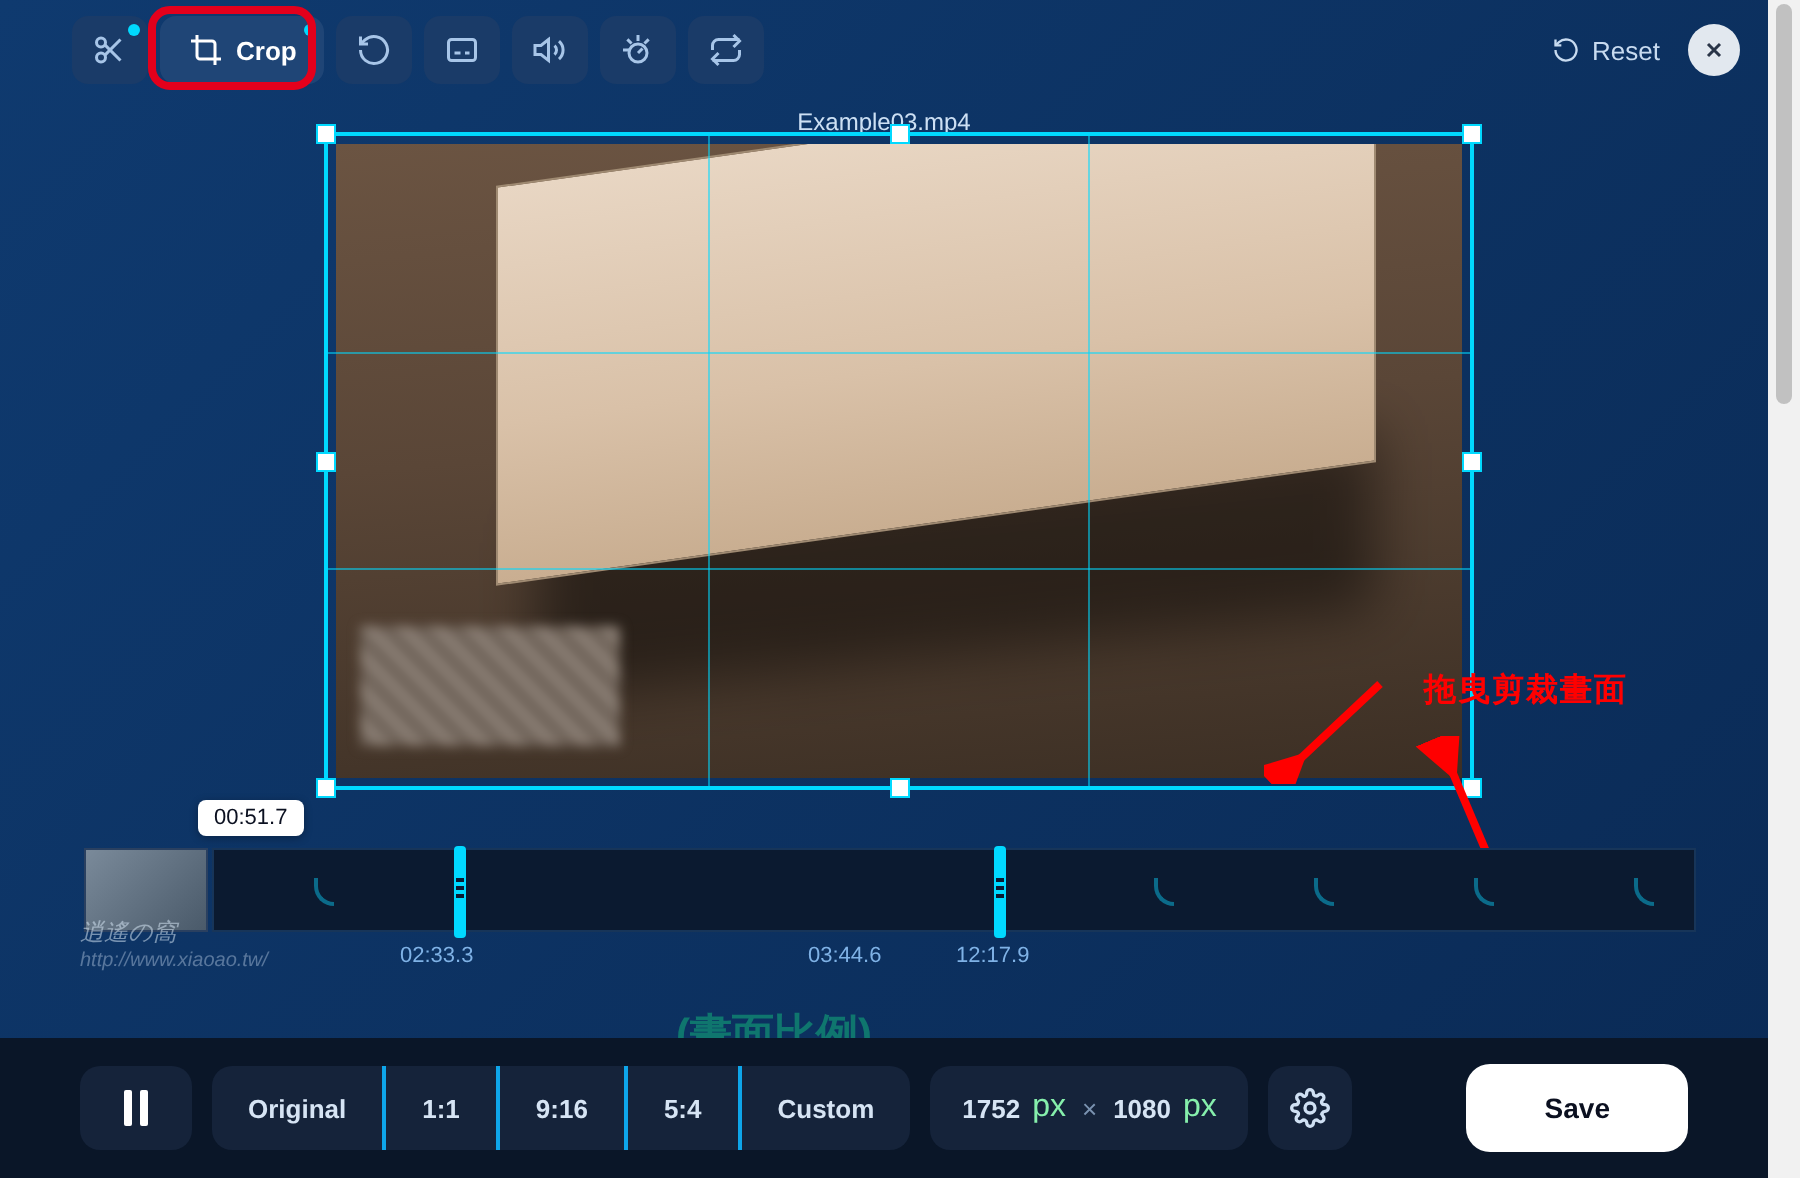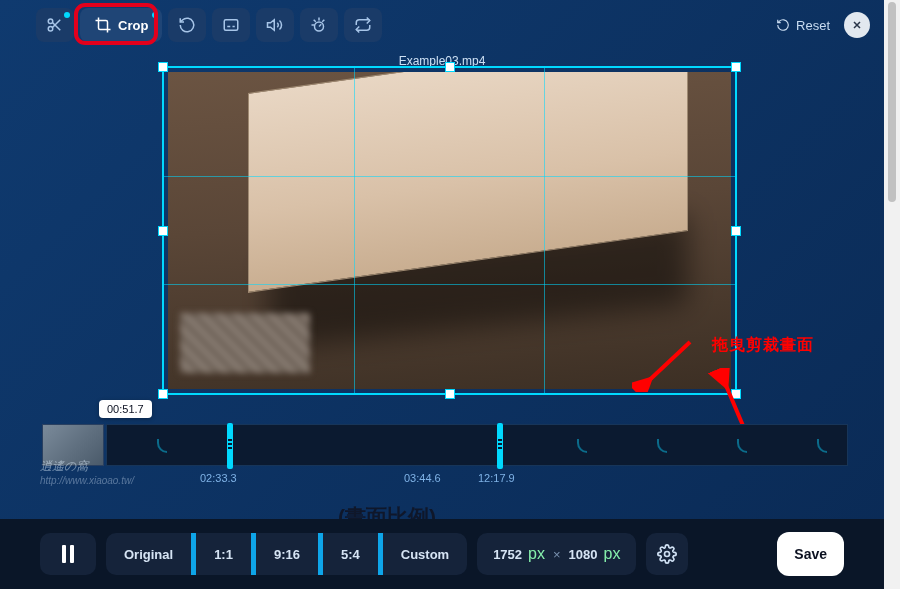--- a/index.html
+++ b/index.html
@@ -32,45 +32,45 @@
   .crop-grid-v{position:absolute;top:0;bottom:0;width:1px;background:rgba(0,217,255,.55)}
   .crop-grid-h{position:absolute;left:0;right:0;height:1px;background:rgba(0,217,255,.55)}
   .handle{position:absolute;width:10px;height:10px;background:#fff;border:1px solid #00d9ff}
   .h-tl{top:-6px;left:-6px}.h-tr{top:-6px;right:-6px}.h-bl{bottom:-6px;left:-6px}.h-br{bottom:-6px;right:-6px}
   .h-t{top:-6px;left:50%;margin-left:-5px}.h-b{bottom:-6px;left:50%;margin-left:-5px}
   .h-l{left:-6px;top:50%;margin-top:-5px}.h-r{right:-6px;top:50%;margin-top:-5px}
   
   .anno-arrow1{position:absolute;top:332px;left:632px;width:70px;height:60px;pointer-events:none}
   .anno-arrow2{position:absolute;top:368px;left:704px;width:50px;height:70px;pointer-events:none}
   .anno-text1{position:absolute;top:335px;left:712px;color:#ff0000;font-size:16px;font-weight:700;letter-spacing:1px}
-  .anno-text2{position:absolute;top:503px;left:338px;color:#0f172a;font-size:21px;font-weight:700}
+  .anno-text2{position:absolute;top:503px;left:338px;color:#0f766e;font-size:21px;font-weight:700}
   
   .time-tip{position:absolute;top:400px;left:99px;background:#fff;color:#0b1020;font-size:11px;padding:3px 8px;border-radius:4px;box-shadow:0 1px 4px rgba(0,0,0,.3)}
   .time-tip:after{content:"";position:absolute;bottom:-5px;left:50%;margin-left:-5px;border:5px solid transparent;border-top-color:#fff}
   .timeline{position:absolute;top:424px;left:42px;right:52px;height:42px;display:flex;gap:2px}
   .thumb-clip{width:62px;height:42px;background:linear-gradient(135deg,#7a8a9a,#4a5a6a);border:1px solid #2a4060}
   .track{flex:1;height:42px;background:#0b1a30;position:relative;border:1px solid #173559}
   .notch{position:absolute;top:14px;width:10px;height:14px;border:2px solid #0b6b8a;border-top:none;border-right:none;border-radius:0 0 0 10px}
   .marker{position:absolute;top:-2px;width:6px;height:46px;background:#00d9ff;cursor:ew-resize;border-radius:2px}
   .marker .grip{position:absolute;top:14px;left:1px;width:4px;height:14px;background:repeating-linear-gradient(0deg,#00d9ff 0 2px,#0b1a30 2px 4px)}
   .time-label{position:absolute;top:472px;color:#7fb2e6;font-size:11px}
   .watermark{position:absolute;top:458px;left:40px;color:rgba(210,225,240,.55);font-size:12px;font-style:italic}
   .watermark small{display:block;font-size:10px;color:rgba(180,200,225,.45)}
   
   .bottom{position:absolute;left:0;right:16px;bottom:0;height:70px;background:#0a1628;display:flex;align-items:center;padding:0 40px;gap:10px}
   .play-btn{width:56px;height:42px;border-radius:10px;background:#15233a;display:flex;align-items:center;justify-content:center;cursor:pointer}
   .ratio-group{display:flex;background:#15233a;border-radius:10px;overflow:hidden}
-  .ratio-btn{padding:0 18px;height:42px;display:flex;align-items:center;color:#d6e4f4;font-size:13px;font-weight:600;cursor:pointer;border-right:5px solid #0ea5e9}
+  .ratio-btn{padding:0 18px;height:42px;display:flex;align-items:center;color:#d6e4f4;font-size:13px;font-weight:600;cursor:pointer;border-right:2px solid #0ea5e9}
   .ratio-btn:last-child{border-right:none}
   .size-box{background:#15233a;border-radius:10px;height:42px;display:flex;align-items:center;padding:0 16px;color:#d6e4f4;font-size:13px;gap:6px}
   .size-box .dim{font-weight:600}
   .size-box .unit{color:#86efac;font-size:16px}
   .size-box .x{color:#7a92b0;margin:0 2px}
   .gear-btn{width:42px;height:42px;border-radius:10px;background:#15233a;display:flex;align-items:center;justify-content:center;cursor:pointer}
-  .save-btn{height:44px;padding:0 17px;border-radius:12px;background:#fff;color:#0b1020;font-size:14px;font-weight:700;display:flex;align-items:center;cursor:pointer}
+  .save-btn{height:44px;padding:0 39px;border-radius:12px;background:#fff;color:#0b1020;font-size:14px;font-weight:700;display:flex;align-items:center;cursor:pointer}
   .spacer{flex:1}
 </style>
 </head>
 <body>
 
 <div class="scroll-track">
   <div class="scroll-thumb"></div>
 </div>
 
 <div class="toolbar">

